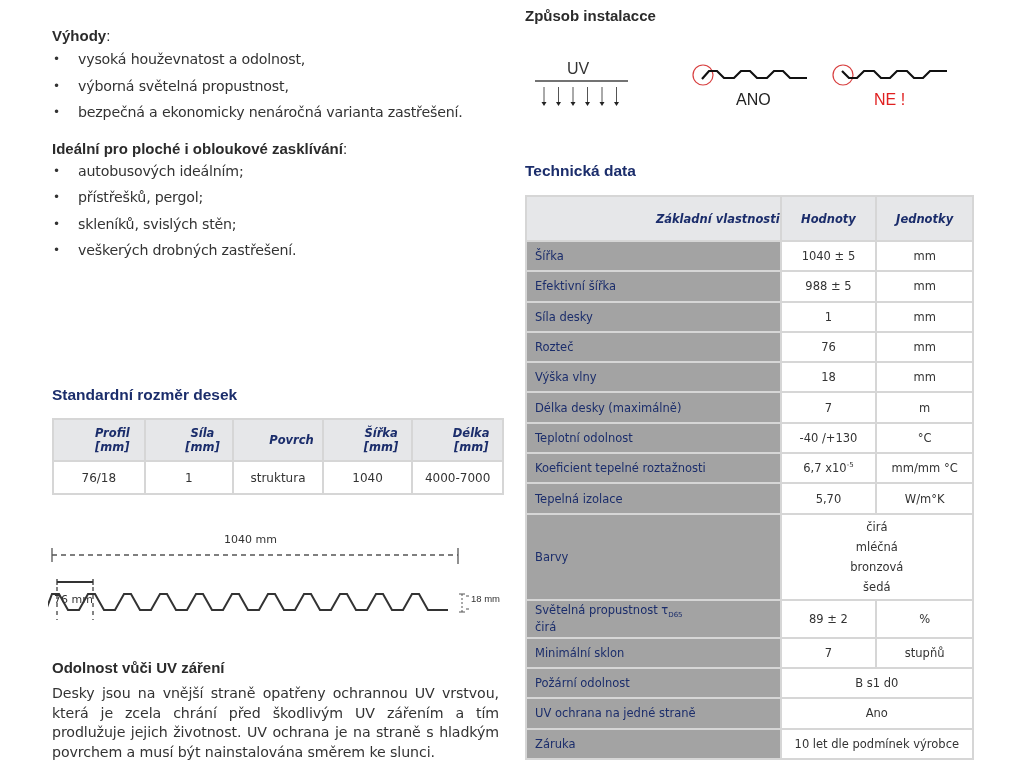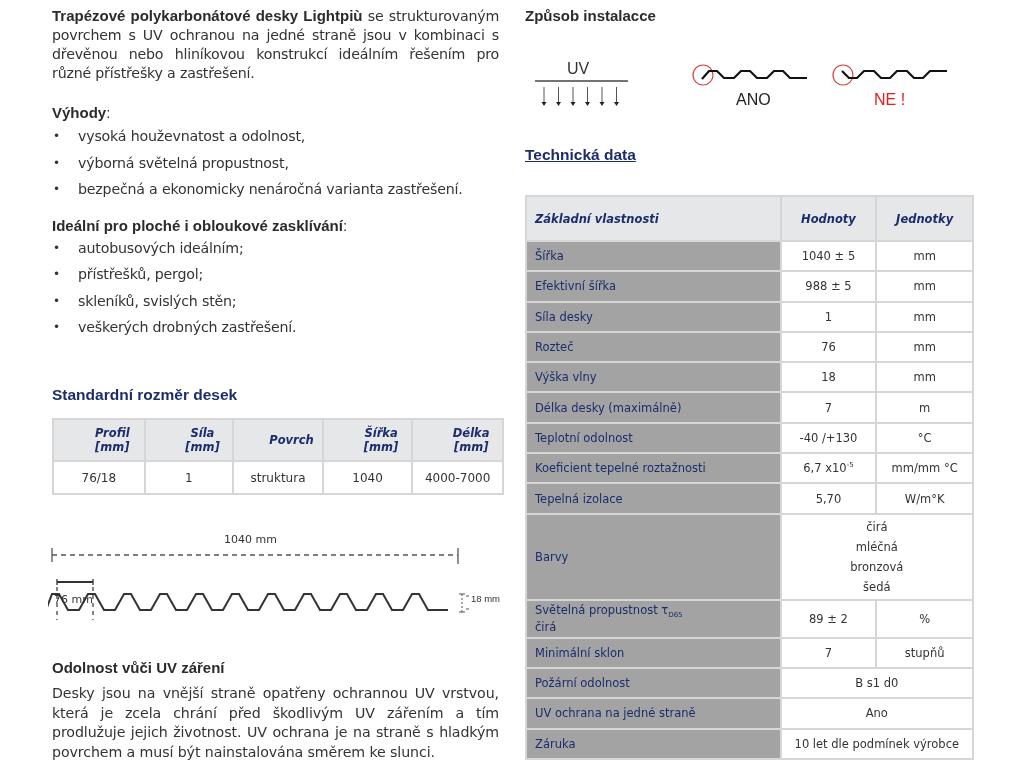--- a/index.html
+++ b/index.html
@@ -21,36 +21,35 @@
   .section-title { font-family: "Liberation Sans", sans-serif; font-weight: bold; font-size: 15.5px; color: #1b2d6b; }
 
   table.std { border-collapse: collapse; width: 452px; font-size: 12px; }
   table.std th, table.std td { border: 2px solid #d6d6d6; text-align: center; }
   table.std th { background: #e6e7e9; color: #1b2d6b; font-style: italic; font-weight: bold; height: 42px; font-size: 11.5px; padding-left: 27px; }
   table.std td { height: 33px; color: #333; }
 
   .tech { border-collapse: collapse; width: 449px; font-size: 11.5px; }
   .tech th, .tech td { border: 2px solid #d6d6d6; }
   .tech th { background: #e6e7e9; color: #1b2d6b; font-style: italic; font-weight: bold; height: 45px; font-size: 11.5px; text-align: center; }
-  .tech th.first { text-align: left; padding-left: 8px; }
+  .tech th.first { text-align: right; padding-left: 8px; }
   .tech td { height: 30.3px; text-align: center; color: #333; background: #fff; }
   .tech td.label { background: #a3a3a3; color: #1b2d6b; text-align: left; padding-left: 8px; }
   .tech td.multi { line-height: 20px; padding: 2px 0; }
   .tech sub { font-size: 7px; }
   .tech sup { font-size: 7px; }
 
   .uv-text { font-size: 14.2px; line-height: 19.5px; text-align: justify; color: #333; letter-spacing: -0.1px; }
 
   .abs { position: absolute; }
 </style>
 </head>
 <body>
 
 <div class="col-left">
-  <p class="intro"><b>Trapézové polykarbonátové desky Lightpiù</b><span> se strukturovaným povrchem s UV ochranou na jedné straně jsou v kombinaci s dřevěnou nebo hliníkovou konstrukcí ideálním řešením pro různé přístřešky a zastřešení.</span></p>
 
   <div class="subhead" style="margin-top:21px;"><span>Výhody</span><span class="colon">:</span></div>
   <ul class="bullets" style="margin-top:2px;">
     <li>vysoká houževnatost a odolnost,</li>
     <li>výborná světelná propustnost,</li>
     <li>bezpečná a ekonomicky nenáročná varianta zastřešení.</li>
   </ul>
 
   <div class="subhead" style="margin-top:14px;"><span>Ideální pro ploché i obloukové zasklívání</span><span class="colon">:</span></div>
   <ul class="bullets" style="margin-top:1px;">
@@ -143,21 +142,21 @@
 </div>
 
 <div class="abs" style="left:830px; top:62px; width:125px; height:50px;">
   <svg class="abs" style="left:0; top:0;" width="125" height="30">
     <circle cx="13" cy="13" r="10" fill="none" stroke="#d84040" stroke-width="1.2"></circle>
     <polyline fill="none" stroke="#111" stroke-width="2.2" points="12,9 19,16 27,16 34,9 44,9 51,16 60,16 67,9 77,9 84,16 93,16 100,9 117,9"></polyline>
   </svg>
   <div class="abs" style="left:44px; top:29px; font-family:'Liberation Sans', sans-serif; font-size:16px; color:#e02020;">NE !</div>
 </div>
 
-<div class="section-title abs" style="left:525px; top:146px;text-decoration:underline;">Technická data</div>
+<div class="section-title abs" style="left:525px; top:162px;">Technická data</div>
 
 <table class="tech abs" style="left:525px; top:195px;">
   <tbody>
       <tr>
     <th class="first" style="width:256px;">Základní vlastnosti</th>
     <th style="width:96px;">Hodnoty</th>
     <th style="width:97px;">Jednotky</th>
   </tr>
   <tr>
         <td class="label">Šířka</td>

